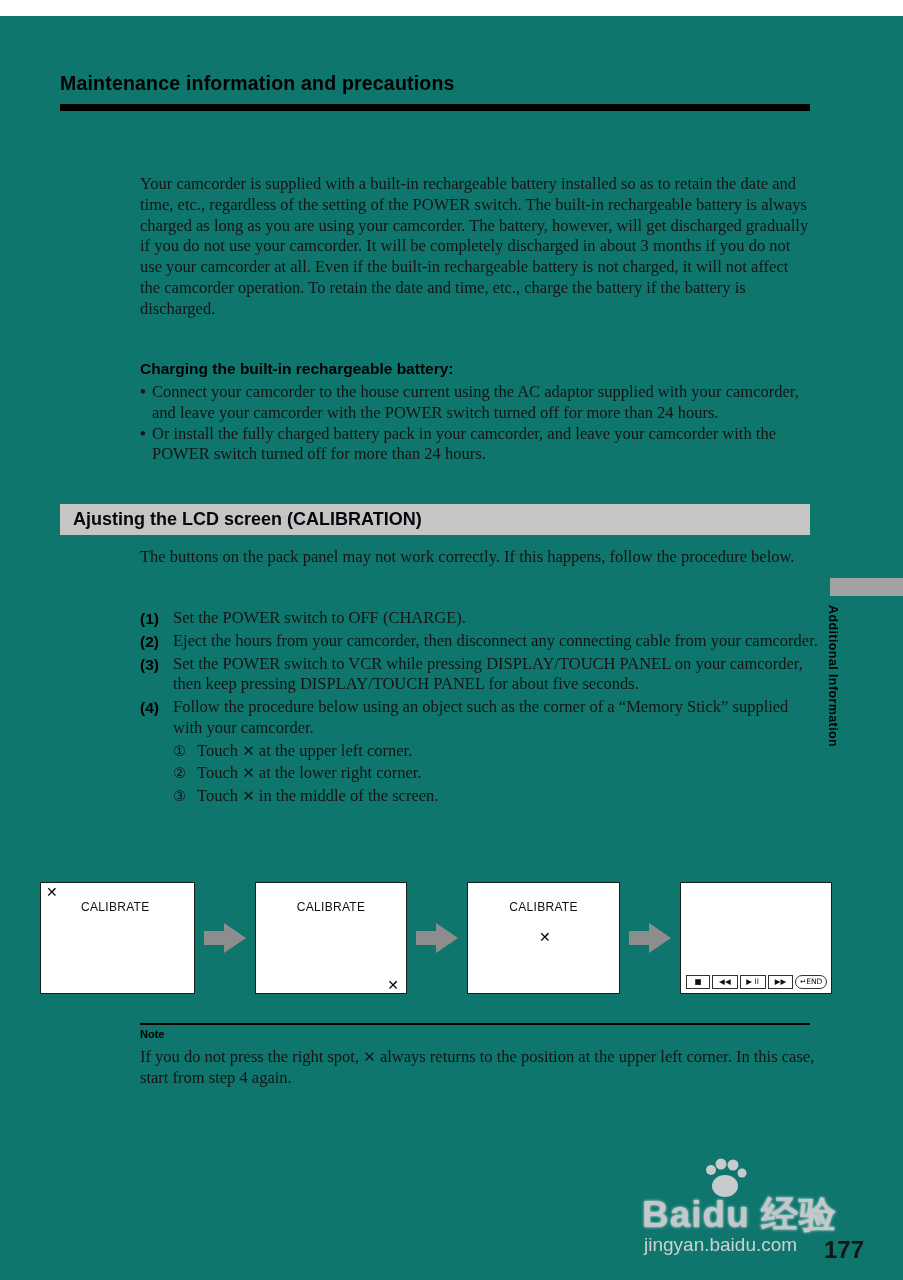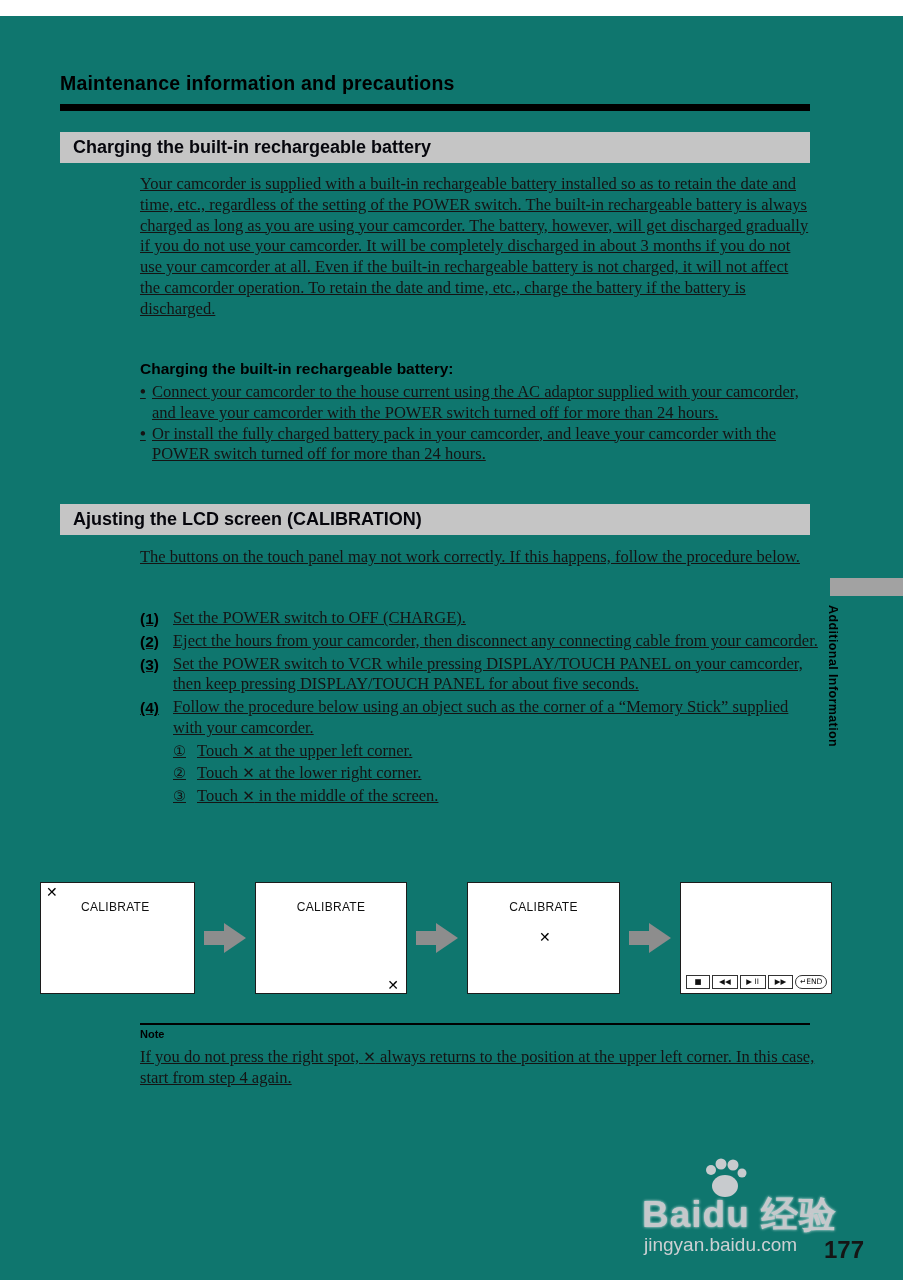--- a/index.html
+++ b/index.html
@@ -2,21 +2,21 @@
 <html><head>
 <meta charset="utf-8">
 <style>
   * { margin:0; padding:0; box-sizing:border-box; }
   html,body { background:#ffffff; }
   .page {
     position:relative; width:903px; height:1280px; margin:16px auto;
     background:#0f766e; overflow:hidden;
     font-family:"Liberation Serif","DejaVu Serif",serif; color:#141414;
   }
-  .body-text { font-size:16.5px; line-height:1.26;text-decoration:underline; }
+  .body-text { font-size:16.5px; line-height:1.26; }
 
   .header-title {
     position:absolute; left:60px; top:56px;
     font-family:"Liberation Sans","DejaVu Sans",sans-serif;
     font-weight:bold; font-size:19.5px; letter-spacing:.2px; color:#000;
   }
   .header-rule { position:absolute; left:60px; top:88px; width:750px; height:7px; background:#000; }
 
   .banner {
     position:absolute; left:60px; width:750px; height:31px; background:#c5c5c5;
@@ -110,40 +110,39 @@
   }
 </style>
 </head>
 <body>
 
 <div class="page">
 
   <div class="header-title">Maintenance information and precautions</div>
   <div class="header-rule"></div>
 
-  <div class="banner" id="banner-charging">Charging the built-in rechargeable battery</div>
 
   <div class="para1 body-text">Your camcorder is supplied with a built-in rechargeable battery installed so as to retain the date and time, etc., regardless of the setting of the POWER switch. The built-in rechargeable battery is always charged as long as you are using your camcorder. The battery, however, will get discharged gradually if you do not use your camcorder. It will be completely discharged in about 3 months if you do not use your camcorder at all. Even if the built-in rechargeable battery is not charged, it will not affect the camcorder operation. To retain the date and time, etc., charge the battery if the battery is discharged.</div>
 
   <div class="subheading">Charging the built-in rechargeable battery:</div>
 
   <div class="bullets body-text">
     <div class="bullet">
       <span class="bullet-dot">•</span>
       <span class="bullet-text">Connect your camcorder to the house current using the AC adaptor supplied with your camcorder, and leave your camcorder with the POWER switch turned off for more than 24 hours.</span>
     </div>
     <div class="bullet">
       <span class="bullet-dot">•</span>
       <span class="bullet-text">Or install the fully charged battery pack in your camcorder, and leave your camcorder with the POWER switch turned off for more than 24 hours.</span>
     </div>
   </div>
 
   <div class="banner" id="banner-calibration">Ajusting the LCD screen (CALIBRATION)</div>
 
-  <div class="intro body-text">The buttons on the touch panel may not work correctly. If this happens, follow the procedure below.</div>
+  <div class="intro body-text">The buttons on the pack panel may not work correctly. If this happens, follow the procedure below.</div>
 
   <div class="steps body-text">
     <div class="step">
       <span class="step-num">(1)</span>
       <span class="step-text">Set the POWER switch to OFF (CHARGE).</span>
     </div>
     <div class="step">
       <span class="step-num">(2)</span>
       <span class="step-text">Eject the hours from your camcorder, then disconnect any connecting cable from your camcorder.</span>
     </div>

